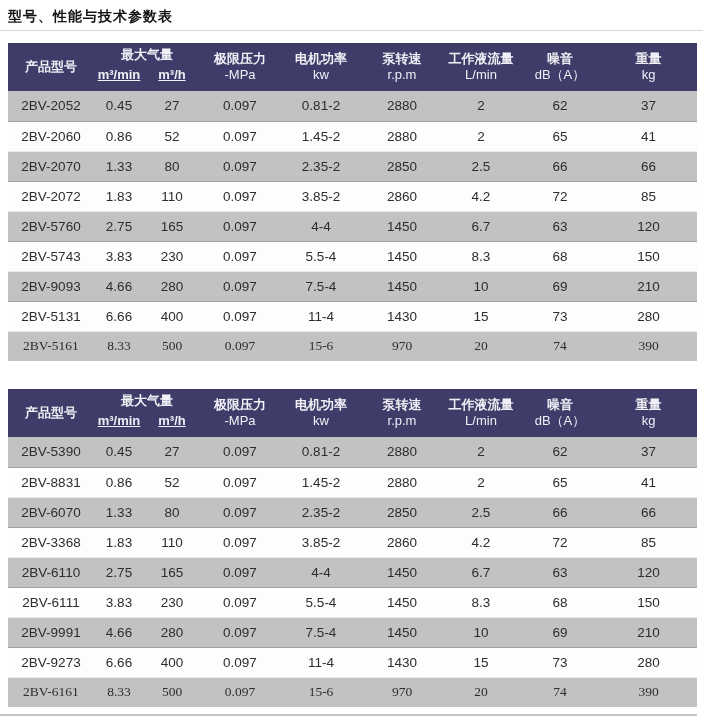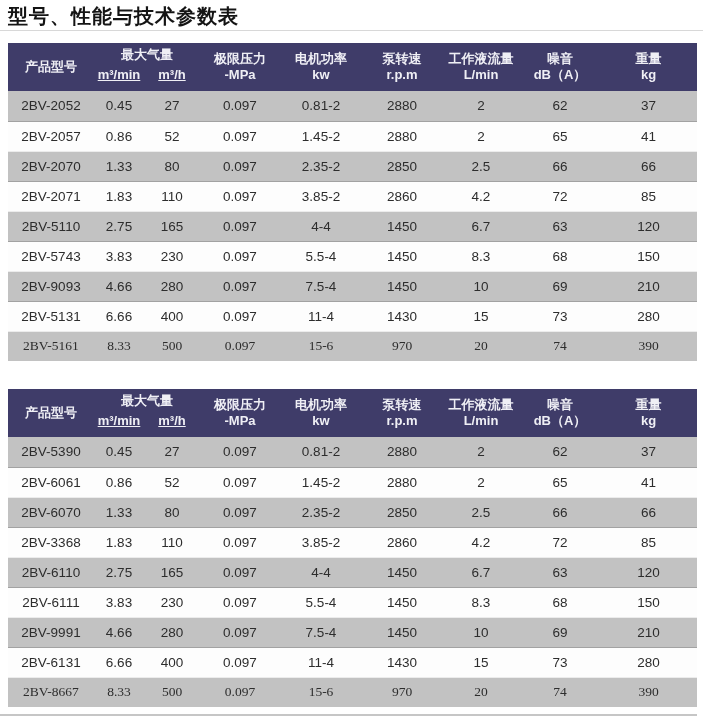--- a/index.html
+++ b/index.html
@@ -12,40 +12,40 @@
     --rule-bottom:#c6c6c6;
   }
   *{box-sizing:border-box;}
   html,body{margin:0;padding:0;}
   body{
     width:703px;height:717px;background:#ffffff;overflow:hidden;
     font-family:"Liberation Sans","DejaVu Sans",sans-serif;
   }
   .title{
     padding:5px 0 0 8px;
-    font-size:20px;line-height:22px;font-weight:bold;color:#141414;
+    font-size:14px;line-height:22px;font-weight:bold;color:#141414;
     letter-spacing:1px;
   }
   .top-rule{height:1px;background:var(--rule);margin-top:3px;}
   table.spec-table{
     width:689px;margin:12px 0 0 8px;
     border-collapse:collapse;table-layout:fixed;
   }
   table.spec-table + table.spec-table{margin-top:28px;}
   col.c0{width:86px;}  col.c1{width:50px;}  col.c2{width:56px;}
   col.c3{width:80px;}  col.c4{width:82px;}  col.c5{width:80px;}
   col.c6{width:78px;}  col.c7{width:80px;}  col.c8{width:97px;}
   thead th{
     background:var(--header-bg);color:var(--header-text);
     font-size:13px;font-weight:bold;text-align:center;
     padding:0;line-height:16px;vertical-align:middle;
   }
   thead tr.hrow1 th{height:24px;}
   thead tr.hrow2 th{height:24px;vertical-align:top;text-decoration:underline;}
-  thead th .unit{font-weight:bold;}
+  thead th .unit{font-weight:normal;}
   tbody td{
     height:30px;text-align:center;vertical-align:middle;
     font-size:13.5px;color:var(--row-text);padding:0;
   }
   tr.row-gray td{background:var(--row-gray);border-bottom:1px solid #a2a2a2;}
   tr.row-white td{background:var(--row-white);border-bottom:1px solid #ececec;}
   tbody tr:last-child td{border-bottom:none;font-family:Liberation Serif, serif;}
   .bottom-rule{height:2px;background:var(--rule-bottom);margin:7px 6px 0 0;}
 </style>
 </head>
@@ -109,21 +109,21 @@
           <td>0.45</td>
           <td>27</td>
           <td>0.097</td>
           <td>0.81-2</td>
           <td>2880</td>
           <td>2</td>
           <td>62</td>
           <td>37</td>
         </tr>
         <tr class="row-white">
-          <td>2BV-2057</td>
+          <td>2BV-2060</td>
           <td>0.86</td>
           <td>52</td>
           <td>0.097</td>
           <td>1.45-2</td>
           <td>2880</td>
           <td>2</td>
           <td>65</td>
           <td>41</td>
         </tr>
         <tr class="row-gray">
@@ -131,32 +131,32 @@
           <td>1.33</td>
           <td>80</td>
           <td>0.097</td>
           <td>2.35-2</td>
           <td>2850</td>
           <td>2.5</td>
           <td>66</td>
           <td>66</td>
         </tr>
         <tr class="row-white">
-          <td>2BV-2071</td>
+          <td>2BV-2072</td>
           <td>1.83</td>
           <td>110</td>
           <td>0.097</td>
           <td>3.85-2</td>
           <td>2860</td>
           <td>4.2</td>
           <td>72</td>
           <td>85</td>
         </tr>
         <tr class="row-gray">
-          <td>2BV-5110</td>
+          <td>2BV-5760</td>
           <td>2.75</td>
           <td>165</td>
           <td>0.097</td>
           <td>4-4</td>
           <td>1450</td>
           <td>6.7</td>
           <td>63</td>
           <td>120</td>
         </tr>
         <tr class="row-white">
@@ -258,21 +258,21 @@
           <td>0.45</td>
           <td>27</td>
           <td>0.097</td>
           <td>0.81-2</td>
           <td>2880</td>
           <td>2</td>
           <td>62</td>
           <td>37</td>
         </tr>
         <tr class="row-white">
-          <td>2BV-6061</td>
+          <td>2BV-8831</td>
           <td>0.86</td>
           <td>52</td>
           <td>0.097</td>
           <td>1.45-2</td>
           <td>2880</td>
           <td>2</td>
           <td>65</td>
           <td>41</td>
         </tr>
         <tr class="row-gray">
@@ -324,32 +324,32 @@
           <td>4.66</td>
           <td>280</td>
           <td>0.097</td>
           <td>7.5-4</td>
           <td>1450</td>
           <td>10</td>
           <td>69</td>
           <td>210</td>
         </tr>
         <tr class="row-white">
-          <td>2BV-6131</td>
+          <td>2BV-9273</td>
           <td>6.66</td>
           <td>400</td>
           <td>0.097</td>
           <td>11-4</td>
           <td>1430</td>
           <td>15</td>
           <td>73</td>
           <td>280</td>
         </tr>
         <tr class="row-gray">
-          <td>2BV-8667</td>
+          <td>2BV-6161</td>
           <td>8.33</td>
           <td>500</td>
           <td>0.097</td>
           <td>15-6</td>
           <td>970</td>
           <td>20</td>
           <td>74</td>
           <td>390</td>
         </tr>
       </tbody>

